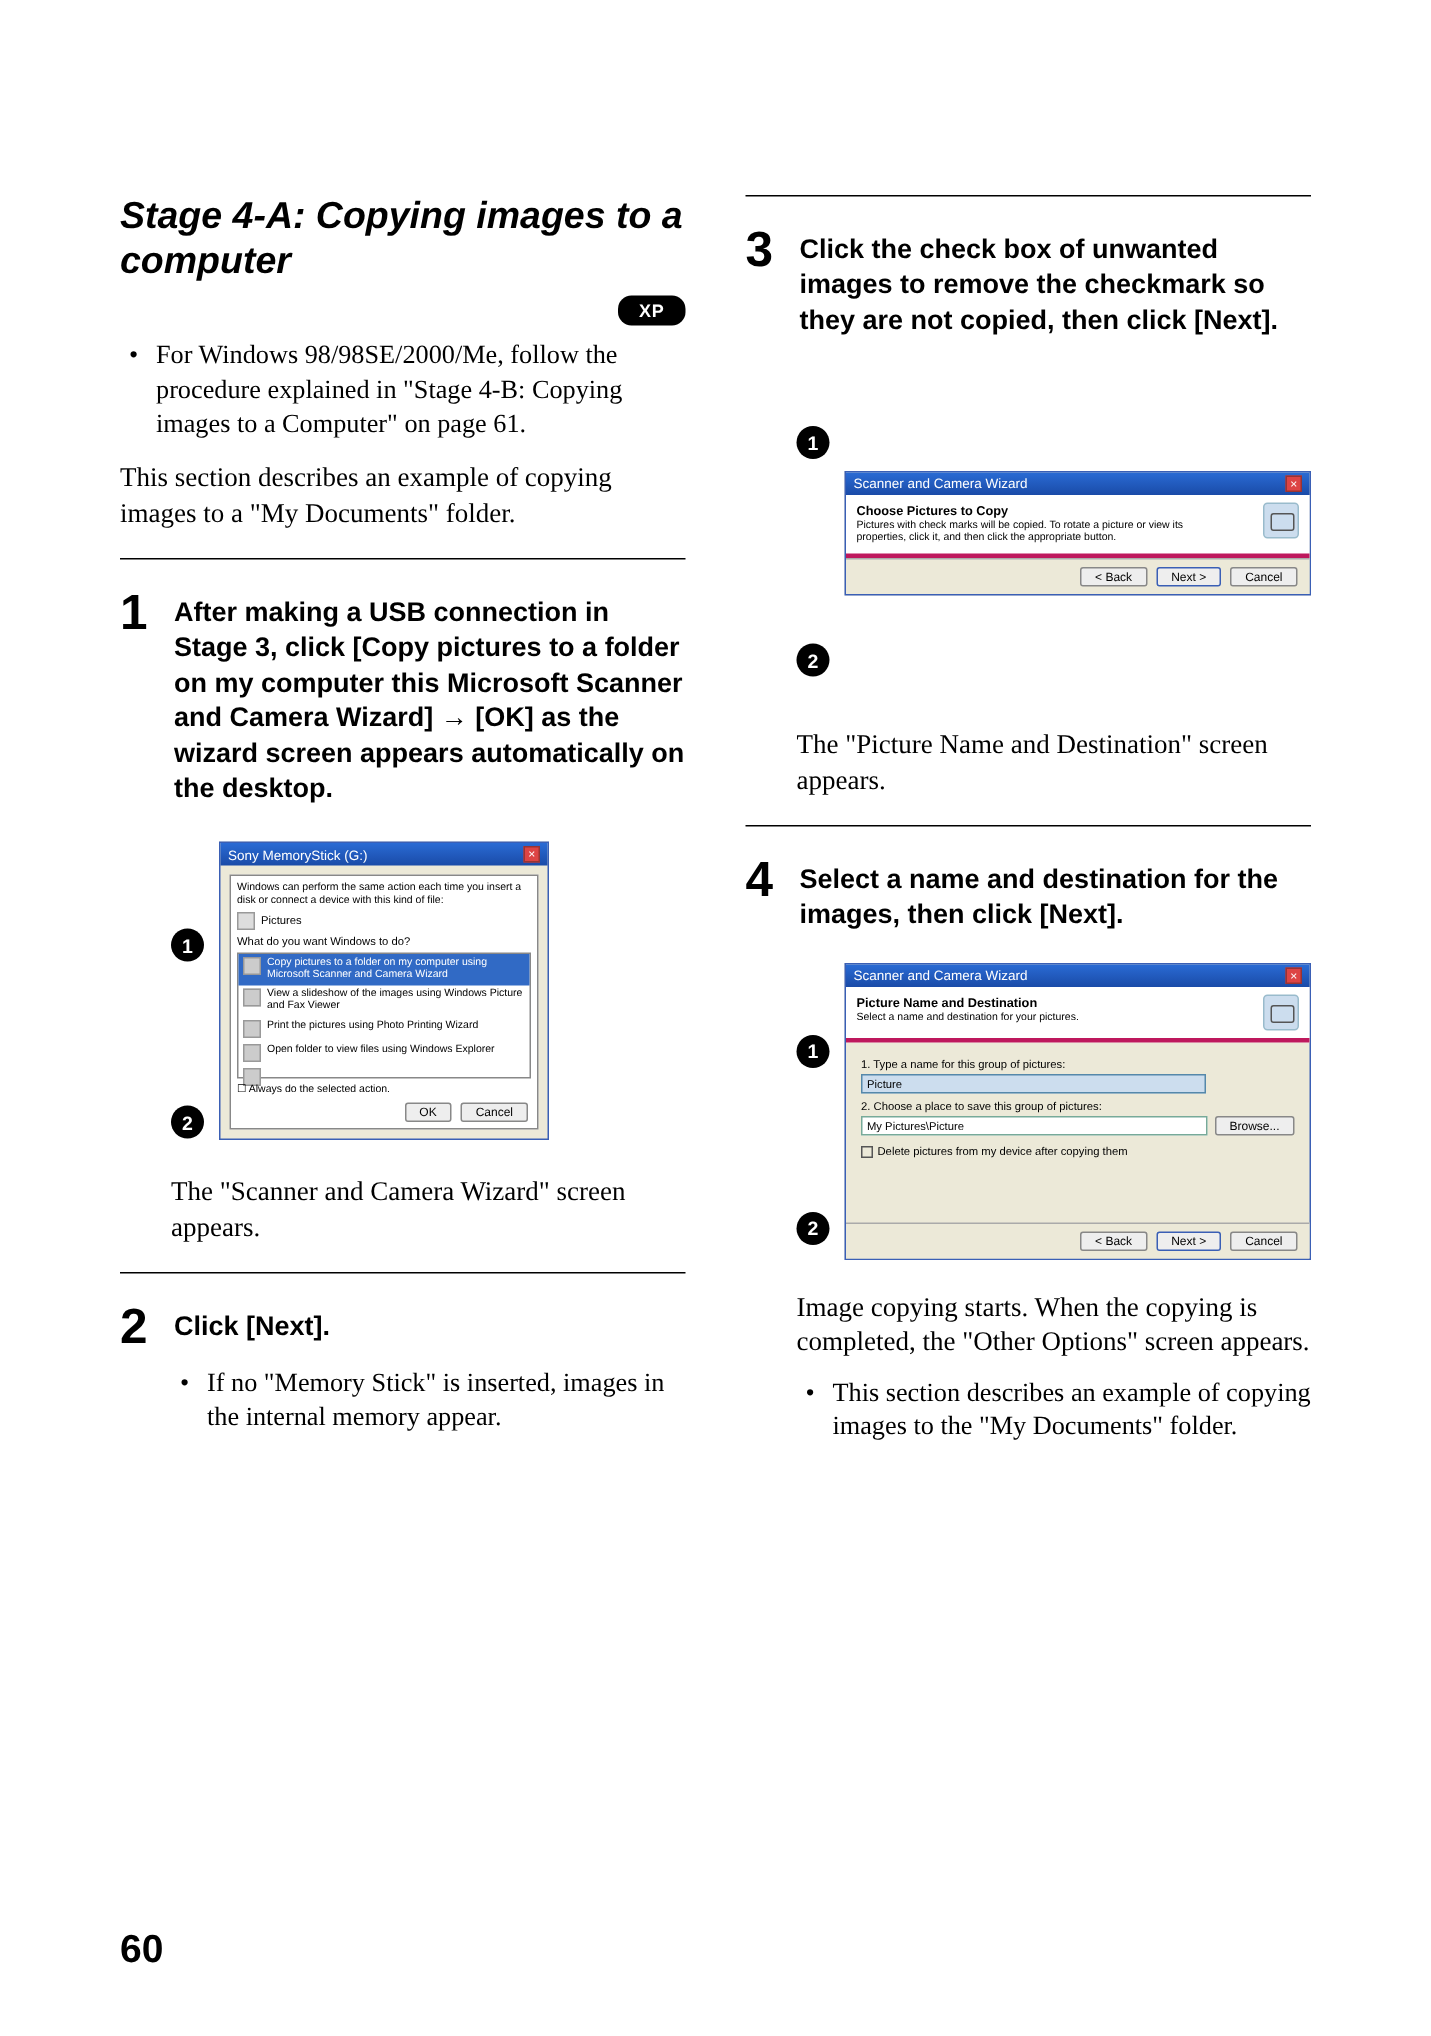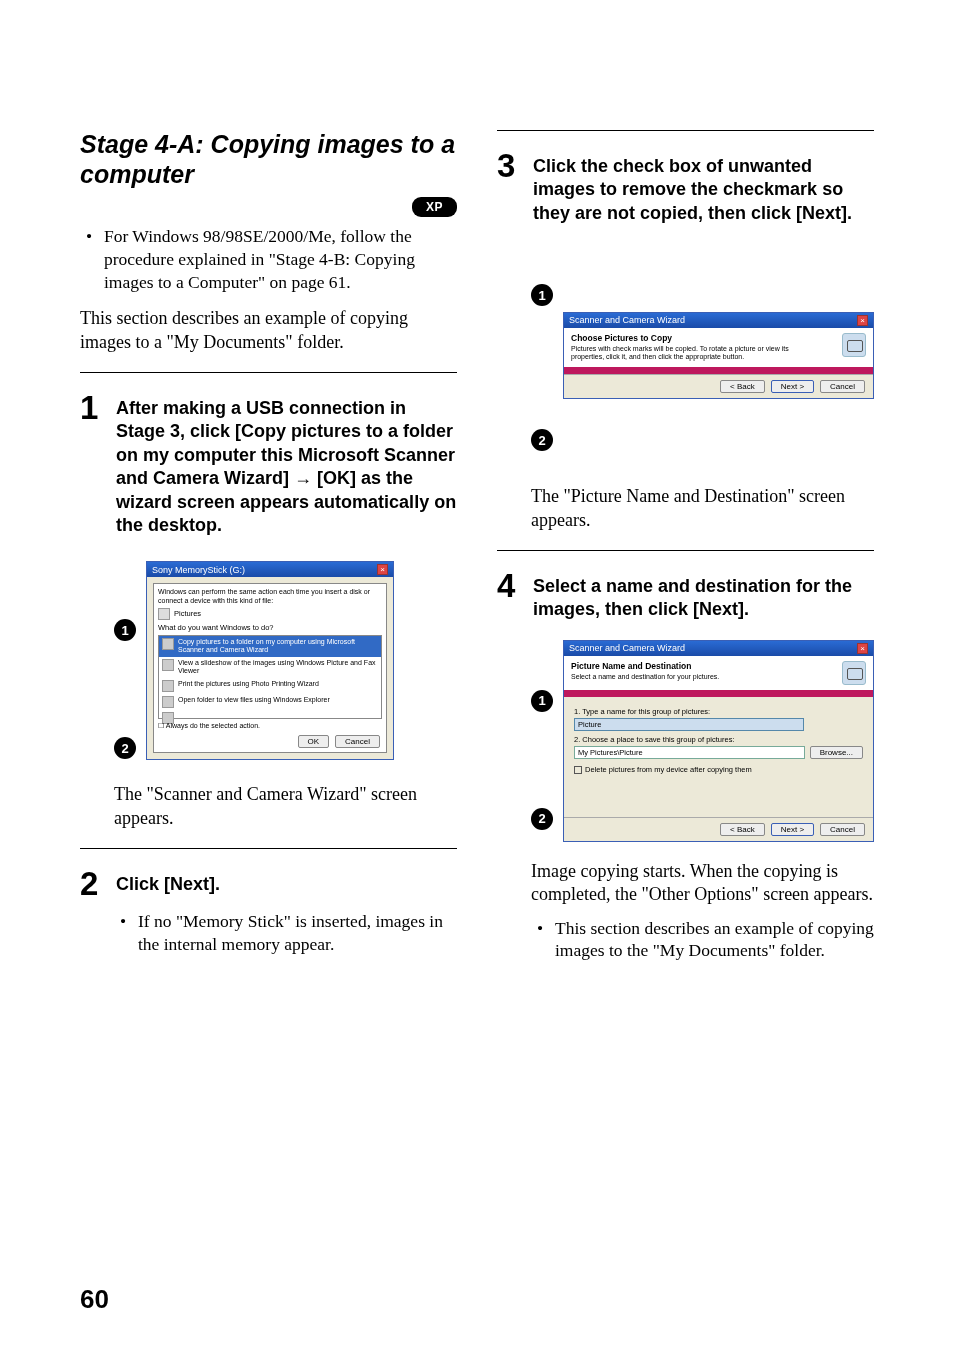--- a/index.html
+++ b/index.html
@@ -70,32 +70,32 @@
     .callout-col { display: flex; flex-direction: column; justify-content: space-between; }
     .shot {
       border: 1px solid #3a5fb5; background: #ece9d8; font-family: Tahoma, Arial, sans-serif;
       font-size: 8px; color: #000; position: relative;
     }
     .shot .titlebar {
       background: linear-gradient(#2a6bd4, #1a4ba8);
       color: #fff; font-size: 9px; padding: 2px 5px; display: flex; justify-content: space-between; align-items: center;
     }
     .shot .titlebar .x { background:#d44; color:#fff; width:11px; height:11px; display:flex; align-items:center; justify-content:center; font-size:8px; border:1px solid #933; }
-    .shot.autoplay { width: 248px; }
+    .shot.autoplay { width: 220px; }
     .shot.autoplay .inner { background:#ffffff; margin:6px; padding:4px; border:1px solid #888; }
     .shot.autoplay .listbox { border:1px solid #888; margin-top:3px; background:#fff; }
     .shot.autoplay .opt { display:flex; align-items:flex-start; gap:4px; padding:2px 3px; font-size:7px; line-height:1.2; }
     .shot.autoplay .opt.sel { background:#316ac5; color:#fff; }
     .shot.autoplay .opt .ic { width:12px; height:12px; background:#ccc; border:1px solid #999; flex:0 0 auto; }
     .shot.autoplay .chk { font-size:7px; padding:3px 0; }
     .shot.autoplay .btnrow { display:flex; justify-content:flex-end; gap:6px; padding:2px 2px 0 0; }
     .minibtn { font-size:8px; padding:1px 9px; background:#eee; border:1px solid #888; border-radius:2px; }
     
     .shot.wizard { width: 375px; }
-    .shot.wizard .hdr { background:#fff; padding:5px 7px; font-size:8px; display:flex; justify-content:space-between; align-items:flex-start; border-bottom:7px solid #be185d;}
+    .shot.wizard .hdr { background:#fff; padding:5px 7px; font-size:8px; display:flex; justify-content:space-between; align-items:flex-start; border-bottom:3px solid #be185d;}
     .shot.wizard .hdr .htxt .t1 { font-weight:bold; font-size:8.5px; }
     .shot.wizard .hdr .htxt .t2 { font-size:7px; margin-top:2px; max-width:230px; line-height:1.2;}
     .shot.wizard .hdr .hicon { width:24px; height:24px; background:#cde; border:1px solid #9bc; border-radius:3px; position:relative;}
     .shot.wizard .hdr .hicon::after{content:"";position:absolute;width:14px;height:10px;border:1.5px solid #555;border-radius:2px;top:6px;left:4px;}
     .shot.wizard .body { padding:6px 10px 8px 10px; min-height:138px; }
     .shot.wizard .thumb { width:40px; border:1px solid #888; background:#fff; padding:2px; font-size:6px; text-align:center;}
     .shot.wizard .thumb .chkbox{width:8px;height:8px;border:1px solid #555;margin-left:auto;display:flex;align-items:center;justify-content:center;font-size:7px;color:#2a6;}
     .shot.wizard .thumb .img{height:28px;background:linear-gradient(#888,#aaa);margin-top:2px;}
     .shot.wizard .toolbar{display:flex;justify-content:space-between;align-items:center;font-size:7px;margin-top:70px;}
     .shot.wizard .toolbar .ticons span{display:inline-block;width:11px;height:11px;background:#bbb;border:1px solid #777;margin-right:2px;}

